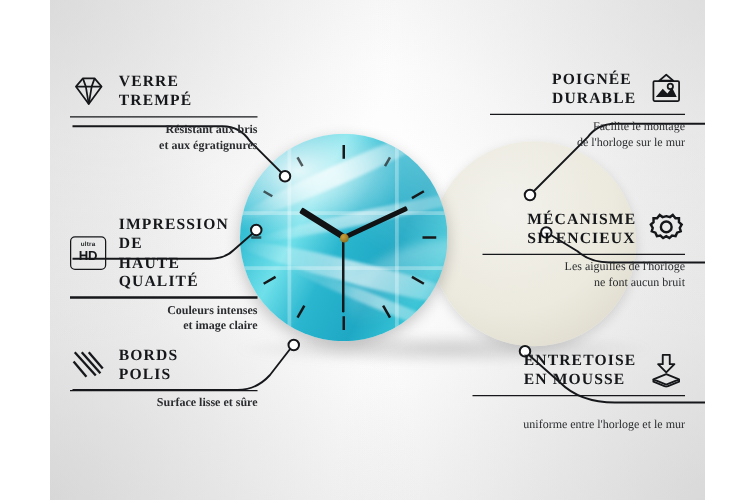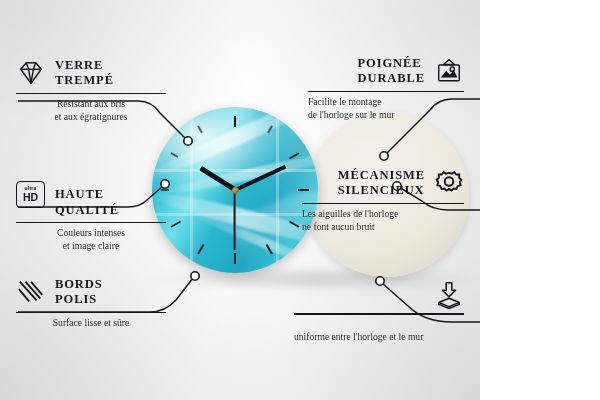--- a/index.html
+++ b/index.html
@@ -2,26 +2,27 @@
 <html><head>
 <meta charset="utf-8">
 <style>
   html, body {
     margin: 0;
     padding: 0;
     background: #ffffff;
   }
   #stage {
     position: relative;
-    width: 480px;
+    width: 524px;
     height: 400px;
     overflow: hidden;
     font-family: "Liberation Serif", serif;
     background:
       radial-gradient(ellipse 70% 85% at 50% 45%, #ffffff 0%, #fcfcfc 38%, #f4f4f4 66%, #e9e9e9 100%);
+    margin-left: 40px;
   }
   
   #stage::before {
     content: "";
     position: absolute;
     inset: 0;
     background:
       radial-gradient(circle at 0% 0%, rgba(205,205,205,.55) 0%, rgba(205,205,205,0) 42%),
       radial-gradient(circle at 100% 0%, rgba(205,205,205,.45) 0%, rgba(205,205,205,0) 40%),
       radial-gradient(circle at 0% 100%, rgba(200,200,200,.55) 0%, rgba(200,200,200,0) 45%),
@@ -129,22 +130,22 @@
   .callout.right .title { text-align: left; }
   .callout .rule {
     height: 1.5px; background:#15171a; margin: 4px 0 4px 0;
   }
   .callout .desc {
     font-family: "Liberation Serif", serif;
     font-size: 9.6px;
     line-height: 1.35;
     color: #2a2c2f;
   }
-  .callout.left .desc { text-align:center; }
-  .callout.right .desc { }
+  .callout.left .desc { text-align:right;font-weight:bold; }
+  .callout.right .desc { text-align:right; }
 
   .ico { width: 30px; height: 28px; flex: 0 0 auto; display:block; }
   .ico svg { display:block; width:100%; height:100%; }
 
   
   .hd-badge {
     width: 27px; height: 25px;
     border: 1.8px solid #15171a;
     border-radius: 4px;
     display:flex; flex-direction:column; align-items:center; justify-content:center;
@@ -273,21 +274,21 @@
   </div>
 
   <div class="callout left" style="left:16px; top:172px; width:150px;">
     <div class="head">
       <span class="ico">
         <span class="hd-badge">
           <span class="u">ultra</span>
           <span class="h">HD</span>
         </span>
       </span>
-      <span class="title"><br><span>HAUTE QUALITÉ</span></span>
+      <span class="title"><span>IMPRESSION DE</span><br><span>HAUTE QUALITÉ</span></span>
     </div>
     <div class="rule"></div>
     <div class="desc">
       <span>Couleurs intenses</span><br><span>et image claire</span>
     </div>
   </div>
 
   <div class="callout left" style="left:16px; top:277px; width:150px;">
     <div class="head">
       <span class="ico">
@@ -347,20 +348,21 @@
       </span>
     </div>
     <div class="rule"></div>
     <div class="desc">
       <span>Les aiguilles de l'horloge</span><br><span>ne font aucun bruit</span>
     </div>
   </div>
 
   <div class="callout right" style="right:16px; top:281px; width:170px;">
     <div class="head">
+      <span class="title"><span>ENTRETOISE</span><br><span>EN MOUSSE</span></span>
       <span class="ico">
         <svg viewBox="0 0 32 30">
           <g fill="none" stroke="#15171a" stroke-width="1.6" stroke-linejoin="round">
             <path d="M13,2 L19,2 L19,10 L23,10 L16,17 L9,10 L13,10 Z"></path>
             <path d="M16,18.5 L27,23 L16,27.5 L5,23 Z"></path>
             <path d="M5,23 L5,25 L16,29.5 L27,25 L27,23"></path>
           </g>
         </svg>
       </span>
     </div>

